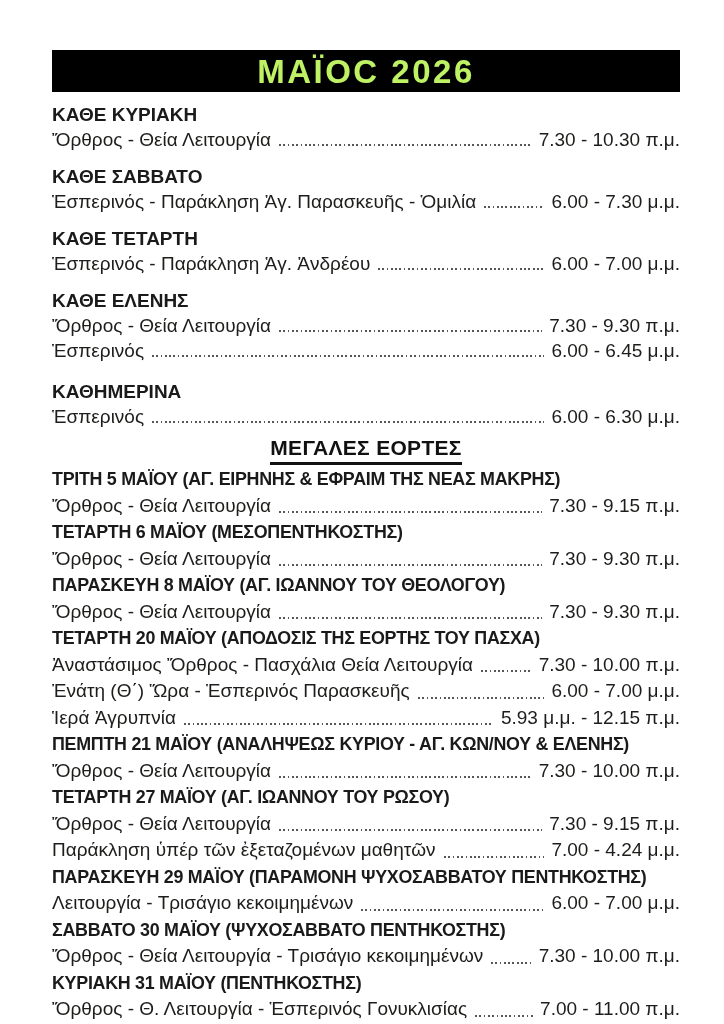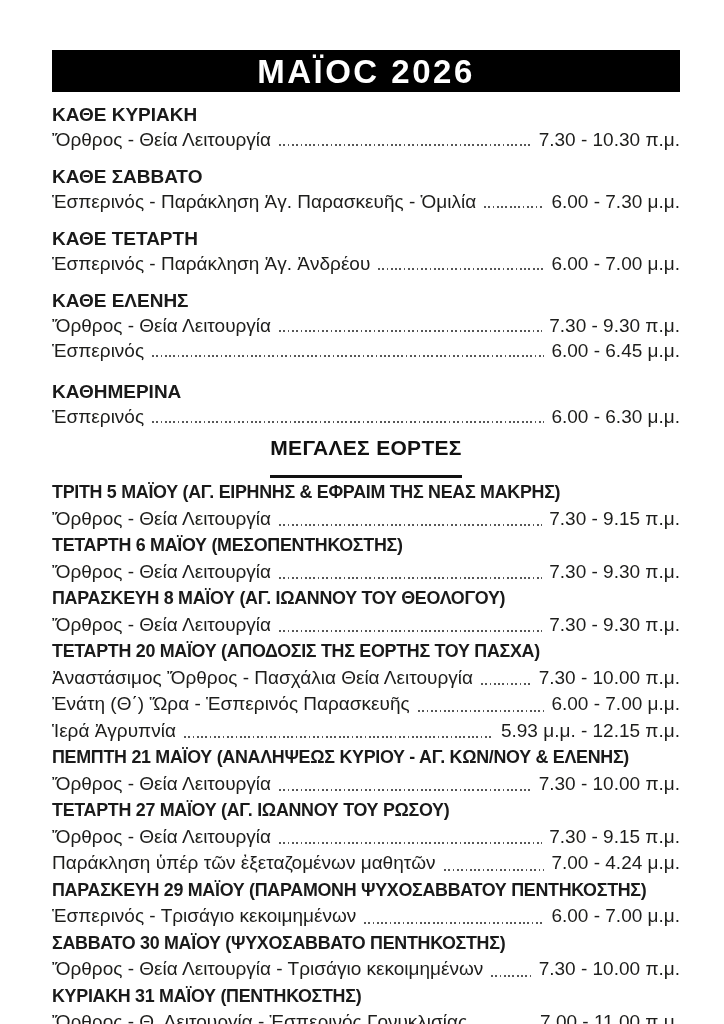--- a/index.html
+++ b/index.html
@@ -17,21 +17,21 @@
   .banner {
     height: 42px;
     background: #000000;
     display: flex;
     align-items: center;
     justify-content: center;
     margin-bottom: 10px;
   }
   .banner h1 {
     margin: 12px;
-    color: #ffffff;
+    color: #bef264;
     font-size: 33px;
     font-weight: bold;
     letter-spacing: 2.5px;
     line-height: 1;
     white-space: nowrap;
   }
   .group { margin: 0; }
   .weekly-group { margin-top: 12px; }
   .weekly-group:first-child { margin-top: 8px; }
   .weekly-group.last-weekly { margin-top: 16px; }
@@ -73,21 +73,21 @@
     margin: 5px 0 1px 0;
     line-height: 27px;
   }
   .feasts-title {
     display: inline-block;
     font-size: 21px;
     font-weight: bold;
     color: #111111;
     letter-spacing: 0.3px;
     border-bottom: 3px solid #111111;
-    padding-bottom: 14px;
+    padding-bottom: 1px;
   }
 </style>
 </head>
 <body>
 
 <div class="page">
   <header class="banner">
     <h1>ΜΑΪΟϹ 2026</h1>
   </header>
 
@@ -229,21 +229,21 @@
     <span class="service-label">Παράκληση ὑπέρ τῶν ἐξεταζομένων μαθητῶν</span>
     <span class="leader-dots"></span>
     <span class="service-time">7.00 - 4.24 μ.μ.</span>
   </div>
 </div>
 
   <div class="group feast-group">
     <h3 class="group-heading">ΠΑΡΑΣΚΕΥΗ 29 ΜΑΪΟΥ (ΠΑΡΑΜΟΝΗ ΨΥΧΟΣΑΒΒΑΤΟΥ ΠΕΝΤΗΚΟΣΤΗΣ)</h3>
 
   <div class="service-row">
-    <span class="service-label">Ἑσπερινός - Τρισάγιο κεκοιμημένων</span>
+    <span class="service-label">Λειτουργία - Τρισάγιο κεκοιμημένων</span>
     <span class="leader-dots"></span>
     <span class="service-time">6.00 - 7.00 μ.μ.</span>
   </div>
 </div>
 
   <div class="group feast-group">
     <h3 class="group-heading">ΣΑΒΒΑΤΟ 30 ΜΑΪΟΥ (ΨΥΧΟΣΑΒΒΑΤΟ ΠΕΝΤΗΚΟΣΤΗΣ)</h3>
 
   <div class="service-row">
     <span class="service-label">Ὄρθρος - Θεία Λειτουργία - Τρισάγιο κεκοιμημένων</span>

